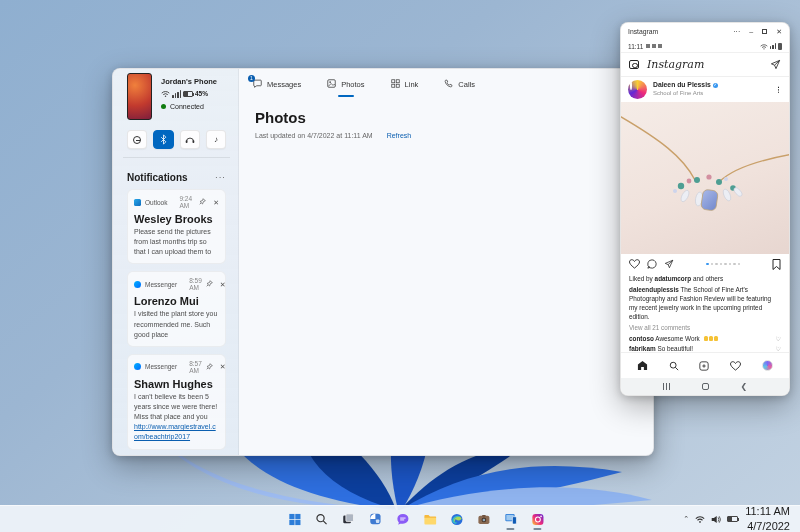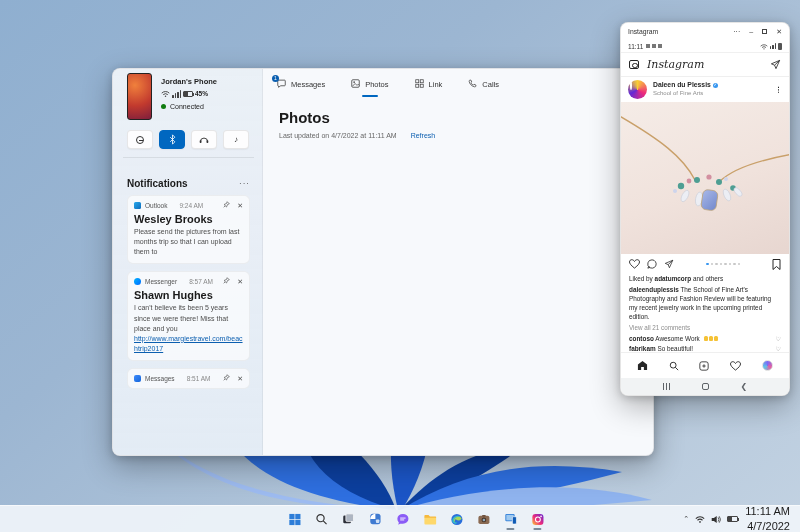--- a/index.html
+++ b/index.html
@@ -24,21 +24,21 @@
   .win { position:absolute; border-radius:8px; box-shadow:0 10px 30px rgba(0,0,0,.30), 0 2px 8px rgba(0,0,0,.18); }
 
   
   .plink { left:112px; top:68px; width:542px; height:388px; background:#f3f6fa; overflow:hidden;
     border:1px solid rgba(0,0,0,.08); display:flex; flex-direction:column; z-index:10; }
   .pl-titlebar { height:24px; display:flex; align-items:center; gap:6px; padding:0 10px; flex:0 0 auto; }
   .pl-appicon { width:11px; height:11px; border-radius:2.5px; background:linear-gradient(135deg,#2d7dd8,#0f5bb5); position:relative; }
   .pl-appicon::after { content:""; position:absolute; left:2.5px; top:2px; width:4px; height:7px; border:1px solid #fff; border-radius:1px; }
   .pl-title { font-size:7.5px; color:#333; }
   .pl-body { flex:1; display:flex; min-height:0; }
-  .pl-left { width:150px; flex:0 0 auto; padding:4px 12px 0 14px; background:linear-gradient(180deg,rgba(233,239,246,.85),rgba(222,232,243,.75)); border-right:1px solid rgba(0,0,0,.05); overflow:hidden; }
+  .pl-left { width:126px; flex:0 0 auto; padding:4px 12px 0 14px; background:linear-gradient(180deg,rgba(233,239,246,.85),rgba(222,232,243,.75)); border-right:1px solid rgba(0,0,0,.05); overflow:hidden; }
   .device { display:flex; gap:9px; align-items:flex-start; }
   .phone-thumb { width:25px; height:47px; border-radius:3px; border:1.5px solid #222;
     background:radial-gradient(circle at 30% 25%,#f0803c,#c23a2e 55%,#7e1e3c); }
   .dev-info { padding-top:4px; }
   .dev-name { font-size:7.5px; font-weight:bold; color:#1b1b1b; margin-bottom:4px; }
   .dev-status { display:flex; align-items:center; gap:2px; color:#444; }
   .battery-label { font-size:6.5px; font-weight:bold; color:#222; }
   .dev-conn { display:flex; align-items:center; gap:4px; margin-top:5px; }
   .greendot { width:5px; height:5px; border-radius:50%; background:#107c10; }
   .conn-label { font-size:7px; color:#222; }
@@ -48,21 +48,21 @@
   .batt::before { content:""; position:absolute; left:0; top:0; bottom:0; width:45%; background:#444; }
   .batt::after { content:""; position:absolute; right:-2px; top:1px; width:1px; height:2.5px; background:#444; }
   .qactions { display:flex; gap:6px; margin:10px 0 8px 0; }
   .qbtn { width:26px; height:19px; border-radius:4px; background:#fdfdfe; border:1px solid rgba(0,0,0,.09);
     display:flex; align-items:center; justify-content:center; color:#333; cursor:pointer; box-shadow:0 1px 1px rgba(0,0,0,.04); }
   .qbtn.active { background:#0067c0; border-color:#0067c0; color:#fff; }
   .qbtn .note { font-size:8px; line-height:1; }
   .dnd { width:8px; height:8px; border:1px solid currentColor; border-radius:50%; position:relative; }
   .dnd::after { content:""; position:absolute; left:1.5px; top:3px; width:4px; height:1px; background:currentColor; }
   .pl-divider { height:1px; background:rgba(0,0,0,.08); margin:2px -4px 6px -4px; }
-  .notif-head { display:flex; align-items:center; justify-content:space-between; margin:20px 0 6px 0; }
+  .notif-head { display:flex; align-items:center; justify-content:space-between; margin:14px 0 6px 0; }
   .notif-title { font-size:10px; font-weight:bold; color:#1b1b1b; }
   .notif-more { font-size:8px; color:#555; letter-spacing:1px; cursor:pointer; }
   .ncard { background:rgba(255,255,255,.65); border:1px solid rgba(0,0,0,.05); border-radius:6px;
     padding:5px 6px 6px 6px; margin-bottom:7px; }
   .nrow1 { display:flex; align-items:center; gap:4px; }
   .napp-ic { width:7px; height:7px; border-radius:2px; flex:0 0 auto; }
   .napp-ic.outlook { background:linear-gradient(135deg,#28a8ea,#0f6cbd); border-radius:1.5px; }
   .napp-ic.messenger { background:linear-gradient(135deg,#00b2ff,#006aff); border-radius:50%; }
   .napp-ic.messages { background:linear-gradient(135deg,#3d8bfd,#1464d8); }
   .napp-name { font-size:6.5px; color:#555; flex:0 0 auto; }
@@ -220,20 +220,35 @@
                   <span>✕</span>
                 </span>
               </div>
               <div class="nsender">Wesley Brooks</div>
               <div class="nbody">Please send the pictures from last months trip so that I can upload them to</div>
             </div>
             <div class="ncard">
               <div class="nrow1">
                 <span class="napp-ic messenger"></span>
                 <span class="napp-name">Messenger</span>
+                <span class="ntime">8:59 AM</span>
+                <span class="nact">
+                  <span><svg width="7" height="7" viewBox="0 0 10 10">
+                      <path d="M6,1 L9,4 L6.5,5 L5,8.5 L1.5,5 L5,3.5 Z M3,7 L1,9" stroke="#555" fill="none" stroke-width="1"></path>
+                    </svg></span>
+                  <span>✕</span>
+                </span>
+              </div>
+              <div class="nsender">Lorenzo Mui</div>
+              <div class="nbody">I visited the plant store you recommended me. Such good place</div>
+            </div>
+            <div class="ncard">
+              <div class="nrow1">
+                <span class="napp-ic messenger"></span>
+                <span class="napp-name">Messenger</span>
                 <span class="ntime">8:57 AM</span>
                 <span class="nact">
                   <span><svg width="7" height="7" viewBox="0 0 10 10">
                       <path d="M6,1 L9,4 L6.5,5 L5,8.5 L1.5,5 L5,3.5 Z M3,7 L1,9" stroke="#555" fill="none" stroke-width="1"></path>
                     </svg></span>
                   <span>✕</span>
                 </span>
               </div>
               <div class="nsender">Shawn Hughes</div>
               <div class="nbody">I can't believe its been 5 years since we were there! Miss that place and you</div>

